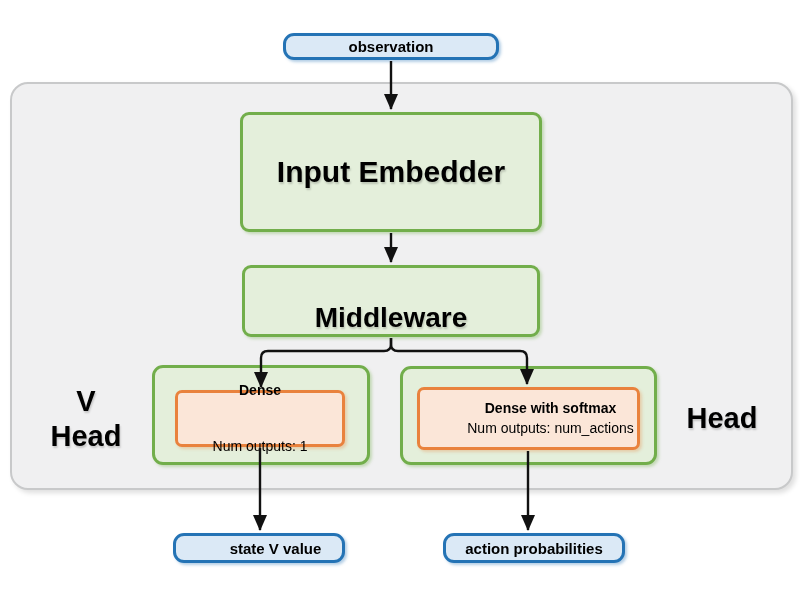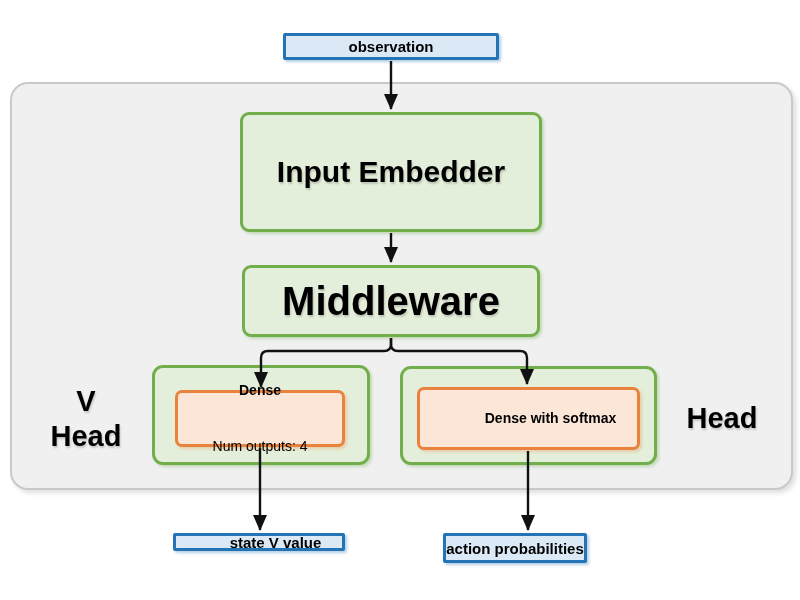--- a/index.html
+++ b/index.html
@@ -38,21 +38,21 @@
     display: flex;
     align-items: center;
     justify-content: center;
     text-align: center;
     color: var(--text);
     z-index: 2;
   }
   .blue-box {
     background: var(--blue-fill);
     border: 3px solid var(--blue-border);
-    border-radius: 2px;
+    border-radius: 11px;
     font-weight: bold;
     font-size: 15px;
     box-shadow: 2px 2px 3px rgba(36,115,181,0.35);
     z-index: 4;
   }
   .green-box {
     background: var(--green-fill);
     border: 3px solid var(--green-border);
     box-shadow: 2px 2px 3px rgba(114,174,75,0.35);
   }
@@ -75,29 +75,29 @@
   .head-label {
     flex-direction: column;
     font-weight: bold;
     font-size: 29px;
     line-height: 1.2;
     text-shadow: 1px 2px 2px rgba(0,0,0,0.18);
     z-index: 2;
   }
   #observation      { left: 283px; top: 33px;  width: 216px; height: 27px; }
   #input-embedder   { left: 240px; top: 112px; width: 302px; height: 120px; border-radius: 9px; }
-  #middleware       { left: 242px; top: 265px; width: 298px; height: 72px;  border-radius: 9px; font-size: 40px; }
+  #middleware       { left: 242px; top: 265px; width: 298px; height: 72px;  border-radius: 9px; font-size: 28px; align-items: flex-end; }
   #v-head-box       { left: 152px; top: 365px; width: 218px; height: 100px; border-radius: 11px; }
   #policy-head-box  { left: 400px; top: 366px; width: 257px; height: 99px;  border-radius: 11px; }
   #dense-v          { left: 175px; top: 390px; width: 170px; height: 57px; gap: 36px; }
   #dense-softmax    { left: 417px; top: 387px; width: 223px; height: 63px; padding-left: 44px; }
   #v-head-label     { left: 25px;  top: 383px; width: 122px; height: 72px; }
   #policy-head-label{ left: 658px; top: 382px; width: 128px; height: 72px; }
-  #state-v-value        { left: 173px; top: 533px; width: 172px; height: 18px; padding-left: 33px; }
-  #action-probabilities { left: 443px; top: 533px; width: 144px; height: 30px; }
+  #state-v-value        { left: 173px; top: 533px; width: 172px; height: 30px; padding-left: 33px; }
+  #action-probabilities { left: 443px; top: 533px; width: 182px; height: 30px; }
   .connectors {
     position: absolute;
     left: 0; top: 0;
     width: 800px; height: 600px;
     z-index: 5;
     pointer-events: none;
   }
 </style>
 </head>
 <body>
@@ -114,30 +114,31 @@
     <span>Input Embedder</span>
   </div>
 
   <div class="abs node green-box big-label" id="middleware">
     <span>Middleware</span>
   </div>
 
   <div class="abs node green-box" id="v-head-box"></div>
   <div class="abs node orange-box" id="dense-v">
     <span class="dense-title">Dense</span>
-    <span class="dense-subtitle">Num outputs: 4</span>
+    <span class="dense-subtitle">Num outputs: 1</span>
   </div>
   <div class="abs node head-label" id="v-head-label">
     <span>V</span>
     <span>Head</span>
   </div>
 
   <div class="abs node green-box" id="policy-head-box"></div>
   <div class="abs node orange-box" id="dense-softmax">
     <span class="dense-title">Dense with softmax</span>
+    <span class="dense-subtitle">Num outputs: num_actions</span>
   </div>
   <div class="abs node head-label" id="policy-head-label">
     <span>Head</span>
   </div>
 
   <div class="abs node blue-box" id="state-v-value">
     <span>state V value</span>
   </div>
   <div class="abs node blue-box" id="action-probabilities">
     <span>action probabilities</span>

